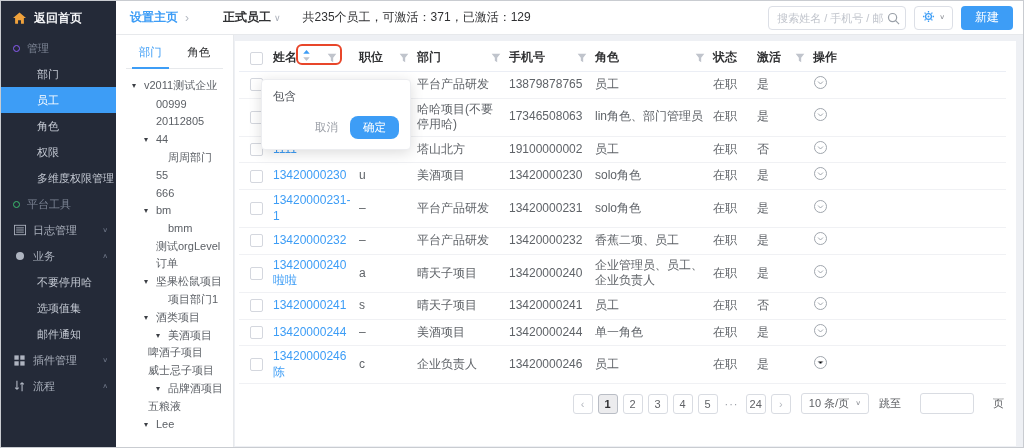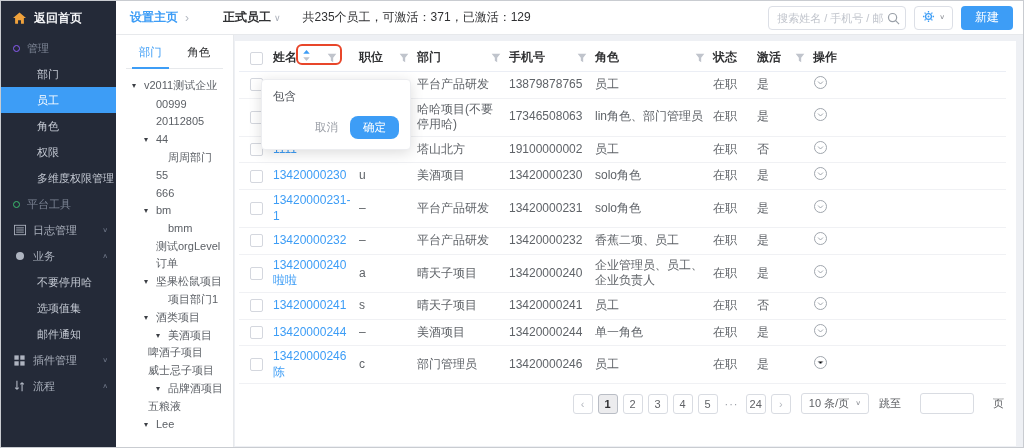--- a/index.html
+++ b/index.html
@@ -555,21 +555,21 @@
                     <path d="M5.4 7 L8 9.6 L10.6 7" stroke="#9aa0a8" fill="none"></path>
                   </svg>
                 </span></div>
           </div>
           <div class="tr">
             <div class="td c-cb">
                 <span class="cb"></span>
               </div>
             <div class="td c-name"><span class="link">13420000246陈</span></div>
             <div class="td c-pos">c</div>
-            <div class="td c-dept">部门管理员</div>
+            <div class="td c-dept">企业负责人</div>
             <div class="td c-phone">13420000246</div>
             <div class="td c-role">员工</div>
             <div class="td c-status">在职</div>
             <div class="td c-active">是</div>
             <div class="td c-ops"><span class="op-ic">
                   <svg width="15" height="15" viewBox="0 0 16 16">
                     <circle cx="8" cy="8" r="6.4" stroke="#9aa0a8" fill="none"></circle>
                     <path d="M5.4 7 L8 9.6 L10.6 7" stroke="#9aa0a8" fill="false"></path>
                   </svg>
                 </span></div>

